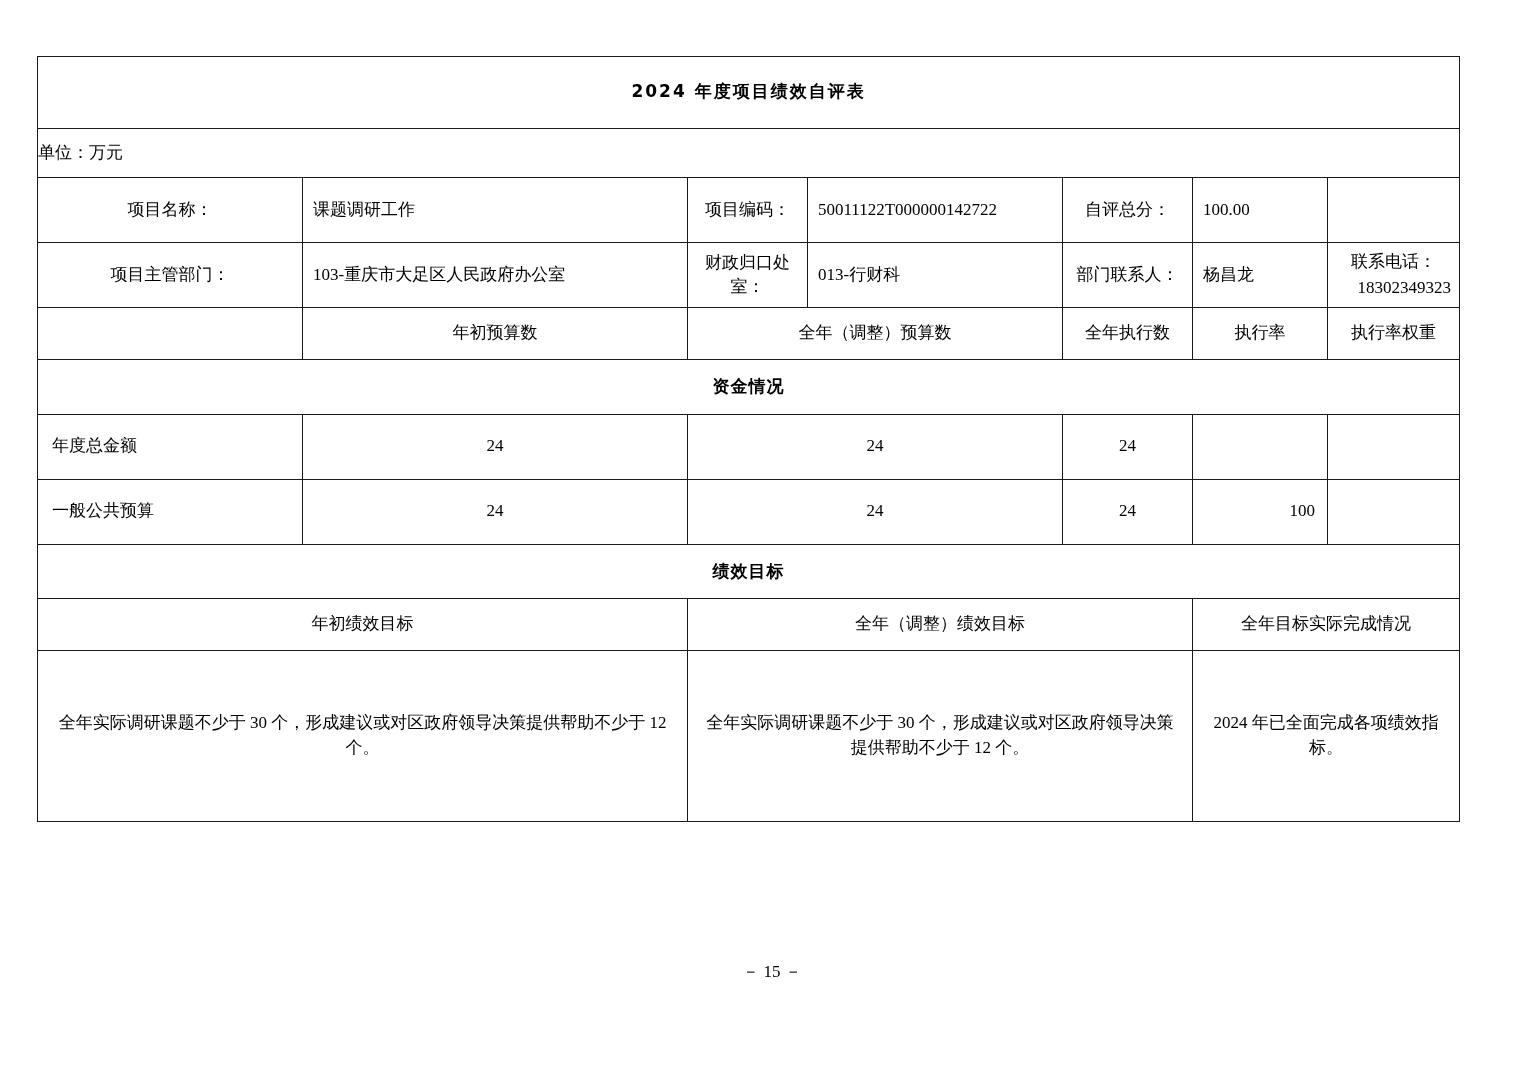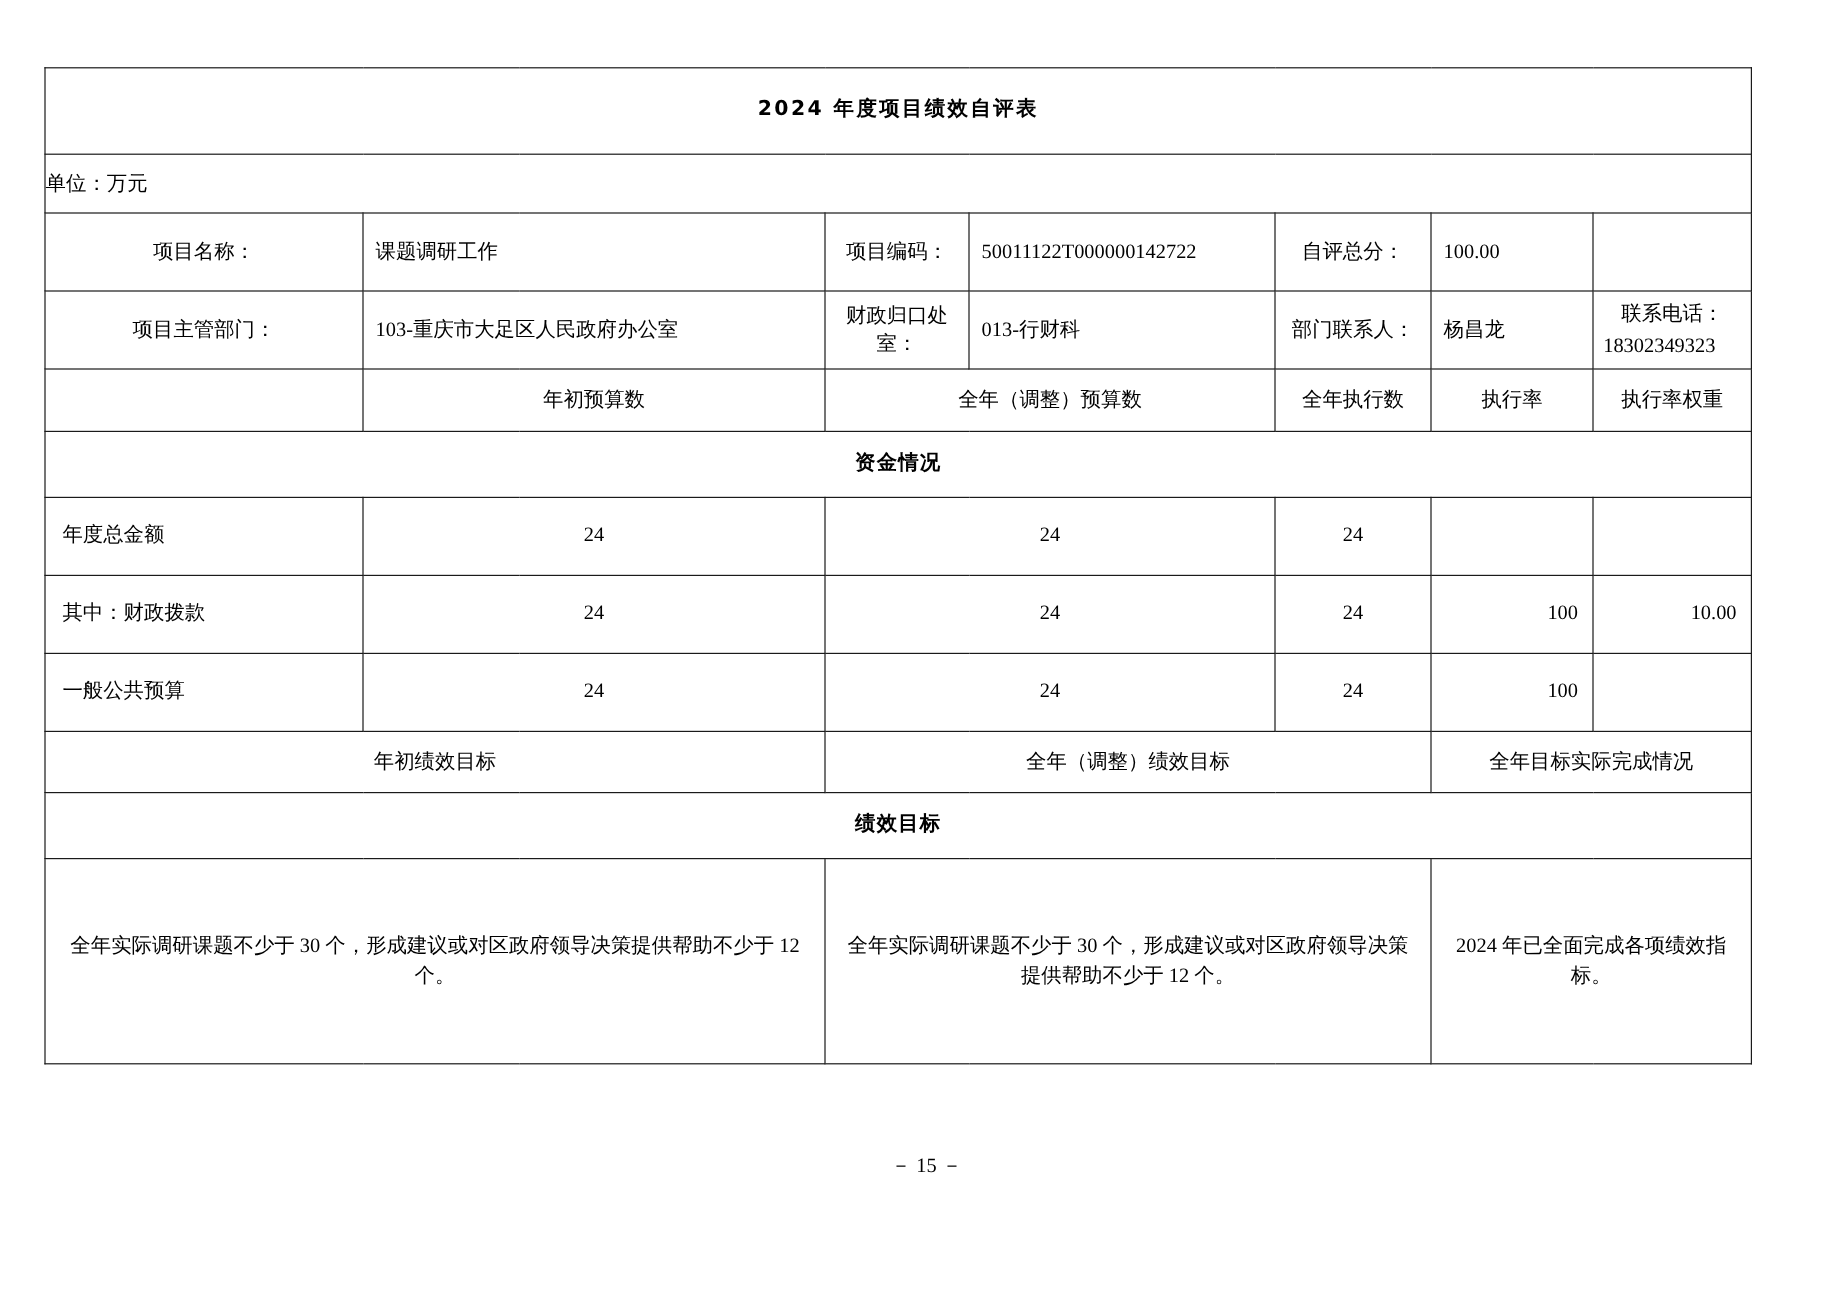--- a/index.html
+++ b/index.html
@@ -155,21 +155,21 @@
 
       <tr>
         <td class="lbl cellpad-tall">项目主管部门：</td>
         <td class="val" colspan="2">103-重庆市大足区人民政府办公室</td>
         <td class="lbl">财政归口处室：</td>
         <td class="val">013-行财科</td>
         <td class="lbl">部门联系人：</td>
         <td class="val">杨昌龙</td>
         <td class="lbl">
           <div>联系电话：</div>
-        <div style="text-align: left; margin-top: 2px;">18302349323</div>
+        <div style="text-align: right; margin-top: 2px;">18302349323</div>
             </td>
       </tr>
 
       <tr>
         <td class="col-head"></td>
         <td class="col-head" colspan="2">年初预算数</td>
         <td class="col-head" colspan="2">全年（调整）预算数</td>
         <td class="col-head">全年执行数</td>
         <td class="col-head">执行率</td>
         <td class="col-head">执行率权重</td>
@@ -181,49 +181,41 @@
 
       <tr>
         <td class="row-label cellpad-tall">年度总金额</td>
         <td class="num-center" colspan="2">24</td>
         <td class="num-center" colspan="2">24</td>
         <td class="num-center">24</td>
         <td class="num-right"></td>
         <td class="num-right"></td>
       </tr>
 
-      <tr>
-        <td class="row-label cellpad-tall">其中：财政拨款</td>
-        <td class="num-center" colspan="2">24</td>
-        <td class="num-center" colspan="2">24</td>
-        <td class="num-center">24</td>
-        <td class="num-right">100</td>
-        <td class="num-right">10.00</td>
-      </tr>
 
       <tr>
         <td class="row-label cellpad-tall">一般公共预算</td>
         <td class="num-center" colspan="2">24</td>
         <td class="num-center" colspan="2">24</td>
         <td class="num-center">24</td>
         <td class="num-right">100</td>
         <td class="num-right"></td>
       </tr>
 
       <tr>
+        <td class="section-head" colspan="8">绩效目标</td>
+      </tr>
+
+      <tr>
         <td class="goal-head" colspan="3">年初绩效目标</td>
         <td class="goal-head" colspan="3">全年（调整）绩效目标</td>
         <td class="goal-head" colspan="2">全年目标实际完成情况</td>
       </tr>
 
       <tr>
-        <td class="section-head" colspan="8">绩效目标</td>
-      </tr>
-
-      <tr>
         <td class="goal-body" colspan="3">全年实际调研课题不少于 30 个，形成建议或对区政府领导决策提供帮助不少于 12 个。</td>
         <td class="goal-body" colspan="3">全年实际调研课题不少于 30 个，形成建议或对区政府领导决策提供帮助不少于 12 个。</td>
         <td class="goal-body" colspan="2">2024 年已全面完成各项绩效指标。</td>
       </tr>
     </tbody>
       </table>
   </div>
 
   <div class="footer">－ 15 －</div>
 </div>

